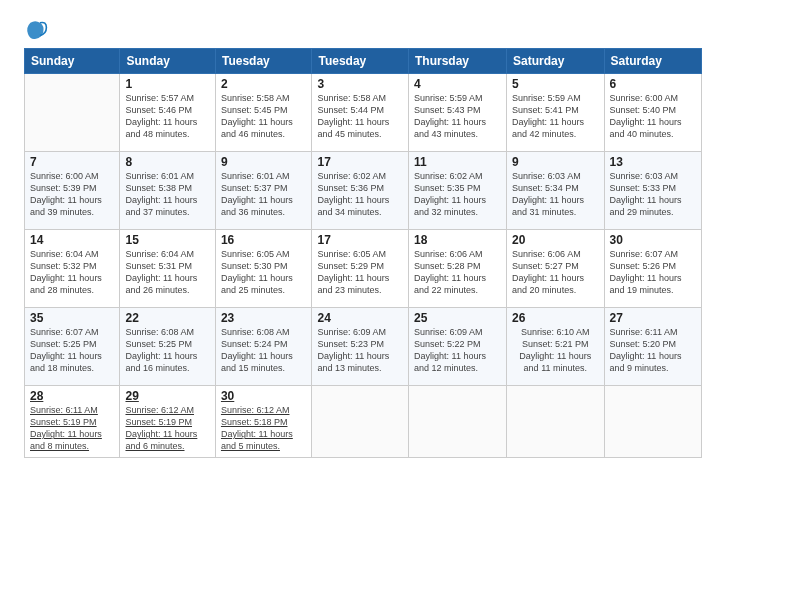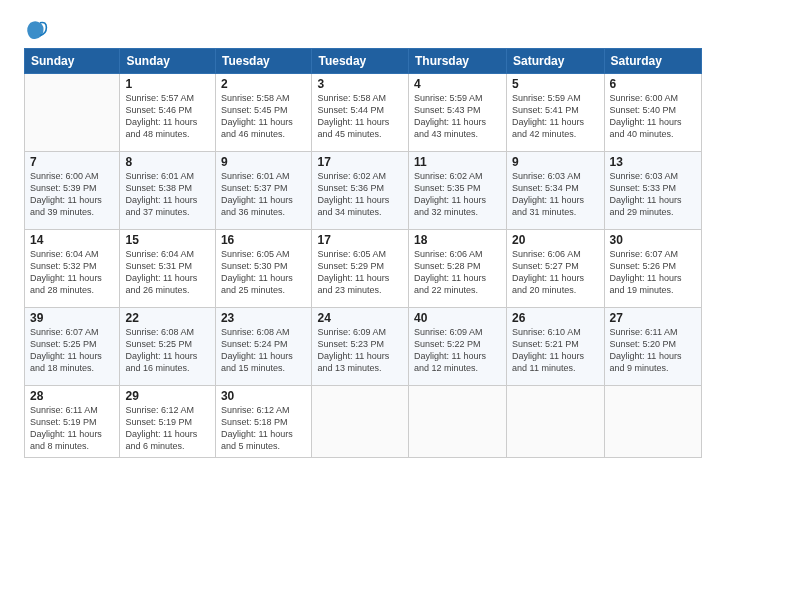--- a/index.html
+++ b/index.html
@@ -92,20 +92,21 @@
       line-height: 1.35;
     }
     .empty-cell {
       background: #fafafa !important;
     }
     .calendar tbody tr td {
       height: 78px;
     }
     .calendar tbody tr:last-child td {
       height: 72px;
+      text-decoration: underline;
     }
   </style>
 </head>
 <body>
 
 <div class="page">
   <div class="header-top">
     <div class="logo">
       <svg class="logo-icon" viewBox="0 0 30 30">
         <path d="M8 6 Q14 2 20 6 Q26 10 24 18 Q22 24 15 26 Q8 28 5 20 Q2 12 8 6Z" fill="#1a7abf" opacity="0.85"></path>
@@ -277,21 +278,21 @@
           <td>
             <span class="day-num">30</span>
             <div class="day-info" style="white-space: pre-line;">Sunrise: 6:07 AM
 Sunset: 5:26 PM
 Daylight: 11 hours
 and 19 minutes.</div>
           </td>
         </tr>
         <tr>
           <td>
-            <span class="day-num">39</span>
+            <span class="day-num">35</span>
             <div class="day-info" style="white-space: pre-line;">Sunrise: 6:07 AM
 Sunset: 5:25 PM
 Daylight: 11 hours
 and 18 minutes.</div>
           </td>
           <td>
             <span class="day-num">22</span>
             <div class="day-info" style="white-space: pre-line;">Sunrise: 6:08 AM
 Sunset: 5:25 PM
 Daylight: 11 hours
@@ -305,29 +306,29 @@
 and 15 minutes.</div>
           </td>
           <td>
             <span class="day-num">24</span>
             <div class="day-info" style="white-space: pre-line;">Sunrise: 6:09 AM
 Sunset: 5:23 PM
 Daylight: 11 hours
 and 13 minutes.</div>
           </td>
           <td>
-            <span class="day-num">40</span>
+            <span class="day-num">25</span>
             <div class="day-info" style="white-space: pre-line;">Sunrise: 6:09 AM
 Sunset: 5:22 PM
 Daylight: 11 hours
 and 12 minutes.</div>
           </td>
           <td>
             <span class="day-num">26</span>
-            <div class="day-info" style="white-space: pre-line;">Sunrise: 6:10 AM
+            <div class="day-info" style="white-space: pre-line; text-align: center;">Sunrise: 6:10 AM
 Sunset: 5:21 PM
 Daylight: 11 hours
 and 11 minutes.</div>
           </td>
           <td>
             <span class="day-num">27</span>
             <div class="day-info" style="white-space: pre-line;">Sunrise: 6:11 AM
 Sunset: 5:20 PM
 Daylight: 11 hours
 and 9 minutes.</div>

